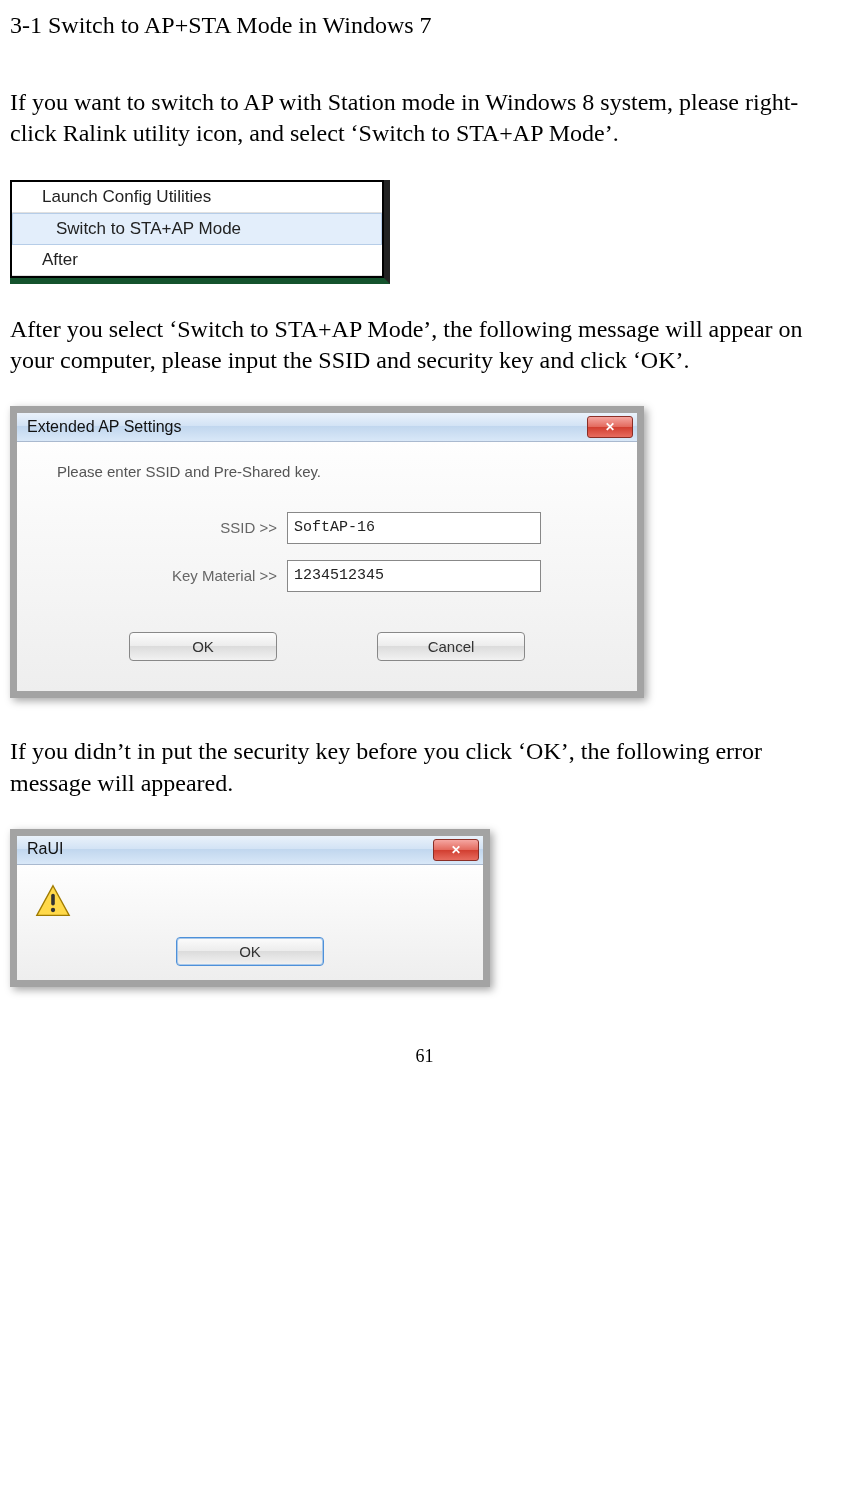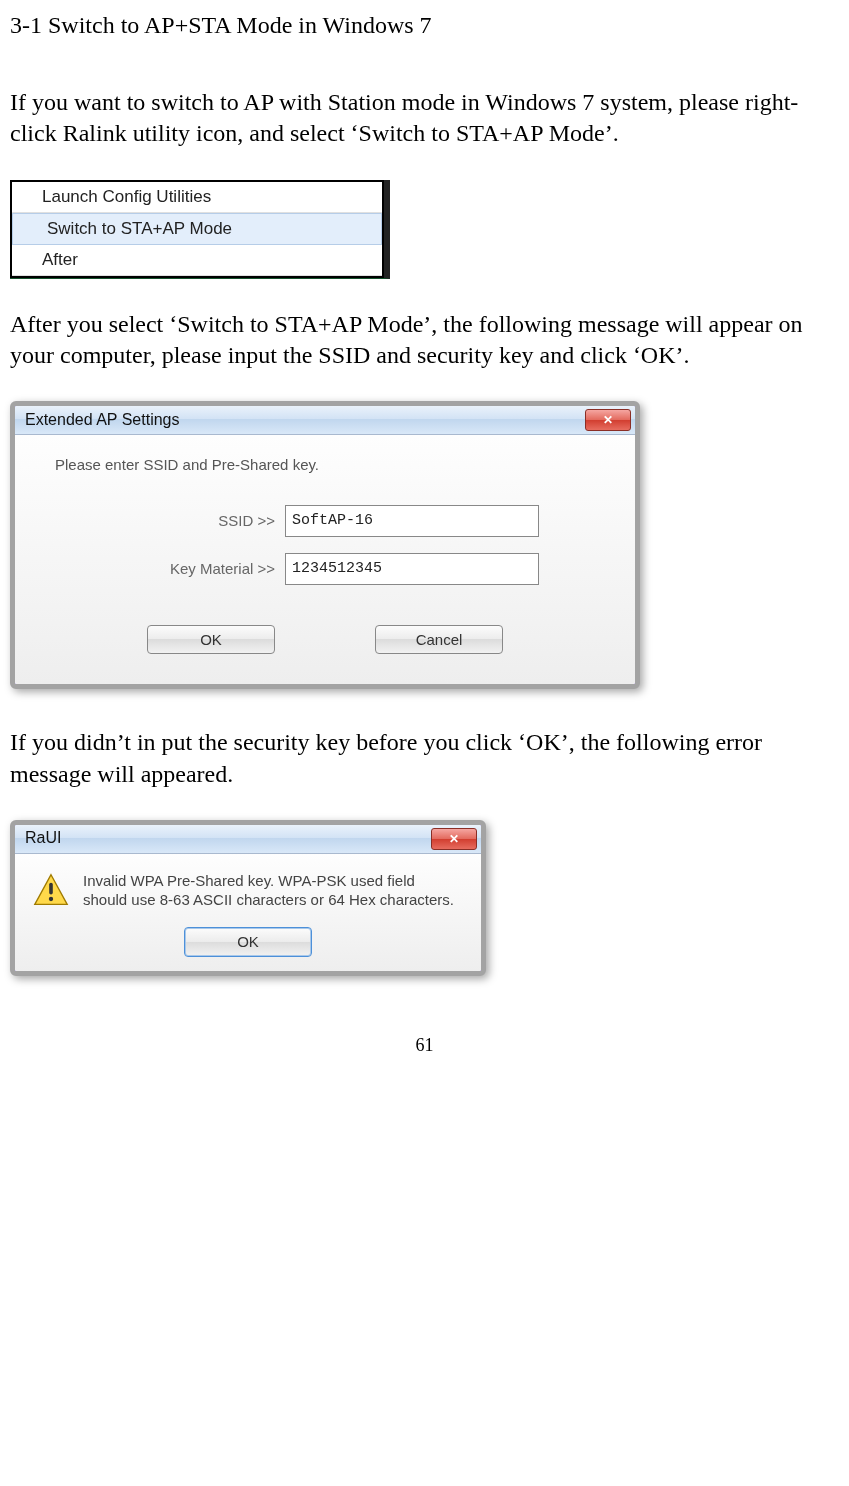--- a/index.html
+++ b/index.html
@@ -26,42 +26,42 @@
   .ctx-menu {
     width: 370px;
     border: 2px solid #000;
     background: #fff;
     font-family: "Segoe UI", Tahoma, sans-serif;
     font-size: 17px;
     position: relative;
   }
   .ctx-shadow {
     border-right: 6px solid #222;
-    border-bottom: 1px solid #14532d;
+    border-bottom: 6px solid #14532d;
     display:inline-block;
   }
   .ctx-item {
     padding: 4px 12px 4px 30px;
     border-bottom: 1px solid #e0e0e0;
     color: #222;
     background: #fff;
     position: relative;
   }
   .ctx-item:first-child { border-top: none; }
   .ctx-item.highlight {
     background: #e3eefb;
     border: 1px solid #b6cde8;
     margin: 0;
-    padding-left: 34px;
+    padding-left: 43px;
   }
   
   .win7-dialog {
     display: inline-block;
-    border: 5px solid #a3a3a3;
-    border-radius: 6px;
+    border: 7px solid #a3a3a3;
+    border-radius: 0;
     overflow: hidden;
     font-family: "Segoe UI", Tahoma, sans-serif;
     font-size: 15px;
     background: #8b5cf6;
     box-shadow: 3px 3px 8px rgba(0,0,0,0.35);
   }
   .titlebar {
     background: linear-gradient(to bottom, #eaf2fb 0%, #d3e3f5 45%, #c0d6ee 46%, #d9e8f8 100%);
     border-bottom: 1px solid #a9b9cf;
     display: flex;
@@ -126,21 +126,21 @@
   }
   .dlg-buttons {
     display: flex;
     justify-content: center;
     gap: 100px;
     margin-top: 40px;
     margin-bottom: 10px;
   }
   .win7-button {
     min-width: 90px;
-    padding: 4px 18px;
+    padding: 4px 28px;
     background: linear-gradient(to bottom, #fcfcfc 0%, #ececec 49%, #dcdcdc 50%, #f2f2f2 100%);
     border: 1px solid #888;
     border-radius: 4px;
     color: #333;
     font-size: 15px;
     text-align: center;
     font-family: "Segoe UI", Tahoma, sans-serif;
   }
   .win7-button.focus {
     border: 1px solid #4d90d9;
@@ -177,21 +177,21 @@
     font-size: 18px;
     margin-top: 50px;
     font-family: "Times New Roman", serif;
   }
 </style>
 </head>
 <body>
 
 <div class="heading">3-1 Switch to AP+STA Mode in Windows 7</div>
 
-<div class="para">If you want to switch to AP with Station mode in Windows 7 system, please right-click Ralink utility icon, and select ‘Switch to STA+AP Mode’.</div>
+<div class="para">If you want to switch to AP with Station mode in Windows 8 system, please right-click Ralink utility icon, and select ‘Switch to STA+AP Mode’.</div>
 
 <div class="screenshot-frame">
   <div class="ctx-shadow">
     <div class="ctx-menu">
       <div class="ctx-item">Launch Config Utilities</div>
       <div class="ctx-item highlight">Switch to STA+AP Mode</div>
       <div class="ctx-item">After</div>
     </div>
   </div>
 </div>
@@ -234,21 +234,20 @@
         <span class="closebtn-x">✕</span>
       </div>
     </div>
     <div class="dlg-body err-body">
       <div class="err-content">
         <svg class="warn-icon" viewBox="0 0 40 40">
           <polygon points="20,3 38,36 2,36" fill="#ffd94a" stroke="#a07b00" stroke-width="1.5"></polygon>
           <rect x="18" y="12" width="4" height="13" rx="2" fill="#333"></rect>
           <circle cx="20" cy="30" r="2.4" fill="#333"></circle>
         </svg>
-        <div class="err-text">Invalid WPA Pre-Shared key. WPA-PSK used field should use 8-63 ASCII characters or 64 Hex characters.</div>
       </div>
       <div class="err-btn-row">
         <div class="win7-button focus">OK</div>
       </div>
     </div>
   </div>
 </div>
 
 <div class="page-number">61</div>
 

